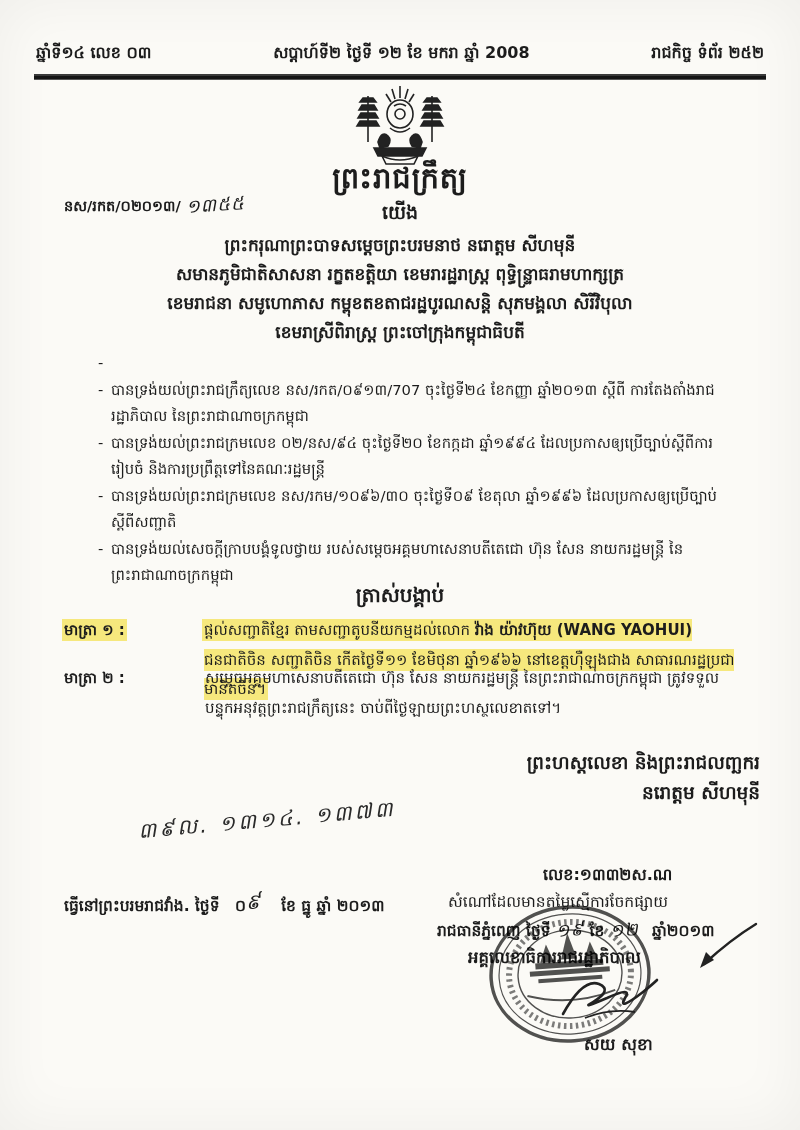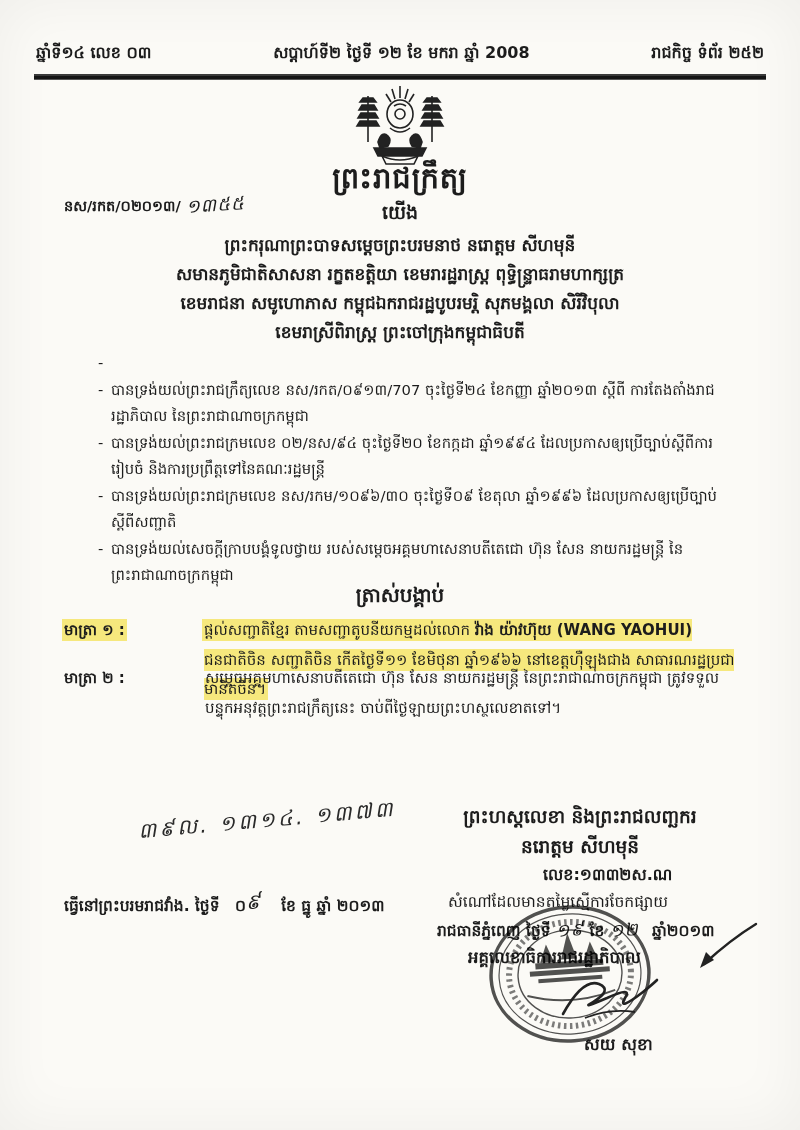--- a/index.html
+++ b/index.html
@@ -36,21 +36,21 @@
     font-weight:bold;font-size:20px;}
   .article{position:absolute;left:64px;width:682px;display:flex;font-size:15px;line-height:29.5px;}
   .a1{top:616px;gap:40px;} .a2{top:664px;gap:41px;}
   .a-label{width:92px;flex:none;font-weight:bold;}
   .a-body{flex:1;margin-left:8px;}
   .hl{background:#f6e87d;box-shadow:0 0 0 2px #f6e87d;}
   .name-bold{font-weight:bold;}
   
   .hand-note{position:absolute;top:806px;left:138px;font-size:21px;color:#2a2a2a;
     font-style:italic;letter-spacing:3px;transform:rotate(-5deg);}
-  .royal-sign{position:absolute;top:802px;left:400px;width:360px;text-align:center;
+  .royal-sign{position:absolute;top:748px;left:400px;width:360px;text-align:right;
     font-weight:bold;font-size:18.5px;line-height:30px;}
   .copy-no{position:absolute;top:864px;left:543px;font-weight:bold;font-size:16px;}
   .certify{position:absolute;top:892px;left:448px;font-weight:normal;font-size:15.5px;}
   .copy-date{position:absolute;top:919px;left:437px;font-weight:bold;font-size:15.5px;}
   .copy-date .hand{font-size:1.15em;}
   .secretary-title{position:absolute;top:947px;left:468px;font-weight:bold;font-size:16.5px;}
   .secretary-name{position:absolute;top:1034px;left:584px;font-weight:bold;font-size:16.5px;}
   .place-date{position:absolute;top:891px;left:64px;font-weight:bold;font-size:15.5px;}
   .place-date .hand{font-size:1.35em;transform:rotate(-6deg) translateY(-2px);}
   .stamp{position:absolute;top:903px;left:486px;width:168px;height:142px;
@@ -107,21 +107,21 @@
   <div class="doc-type">ព្រះរាជក្រឹត្យ</div>
   <div class="doc-we">យើង</div>
   <div class="ref-line">
     <span>នស/រកត/០២០១៣/</span>
     <span class="hand">១៣៥៥</span>
   </div>
 
   <div class="royal-title">
     <div>ព្រះករុណាព្រះបាទសម្ដេចព្រះបរមនាថ នរោត្ដម សីហមុនី</div>
     <div>សមានភូមិជាតិសាសនា រក្ខតខត្តិយា ខេមរារដ្ឋរាស្ត្រ ពុទ្ធិន្ទ្រាធរាមហាក្សត្រ</div>
-    <div>ខេមរាជនា សមូហោភាស កម្ពុជឯករាជរដ្ឋបូបរមរ្តិ សុភមង្គលា សិរីវិបុលា</div>
+    <div>ខេមរាជនា សមូហោភាស កម្ពុខតខតាជរដ្ឋបូរណសន្តិ សុភមង្គលា សិរីវិបុលា</div>
     <div>ខេមរាស្រីពិរាស្ត្រ ព្រះចៅក្រុងកម្ពុជាធិបតី</div>
   </div>
 
   <div class="consider">
     <div class="c-item">
       <span class="c-dash">-</span>
     </div>
     <div class="c-item">
       <span class="c-dash">-</span>
       <span>បានទ្រង់យល់ព្រះរាជក្រឹត្យលេខ នស/រកត/០៩១៣/707 ចុះថ្ងៃទី២៤ ខែកញ្ញា ឆ្នាំ២០១៣ ស្ដីពី ការតែងតាំងរាជរដ្ឋាភិបាល នៃព្រះរាជាណាចក្រកម្ពុជា</span>

